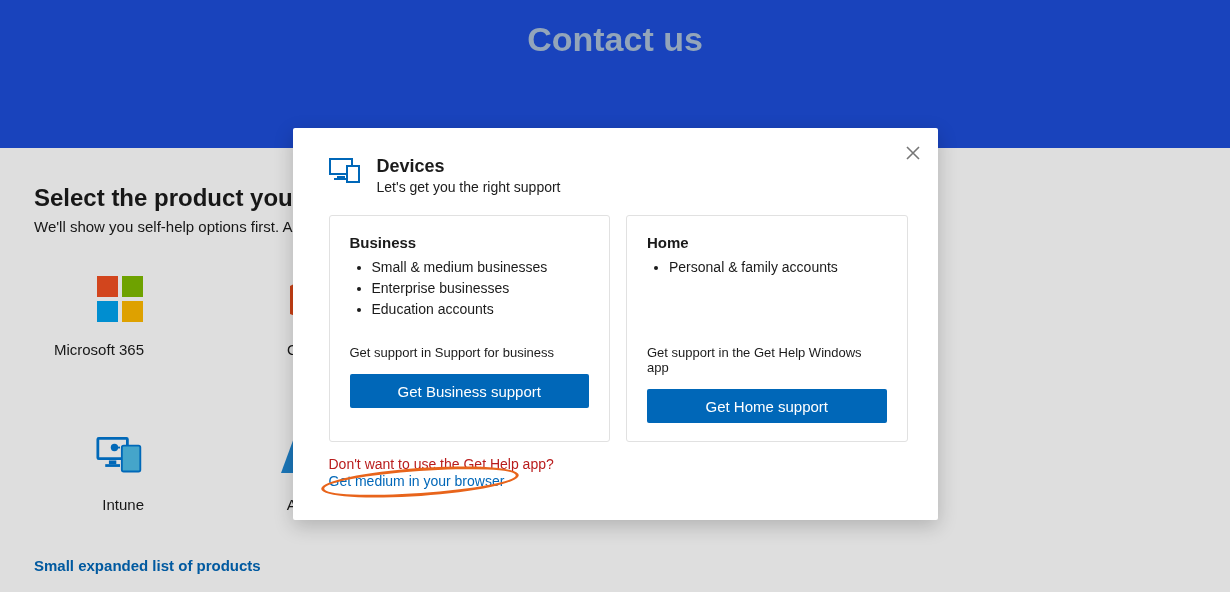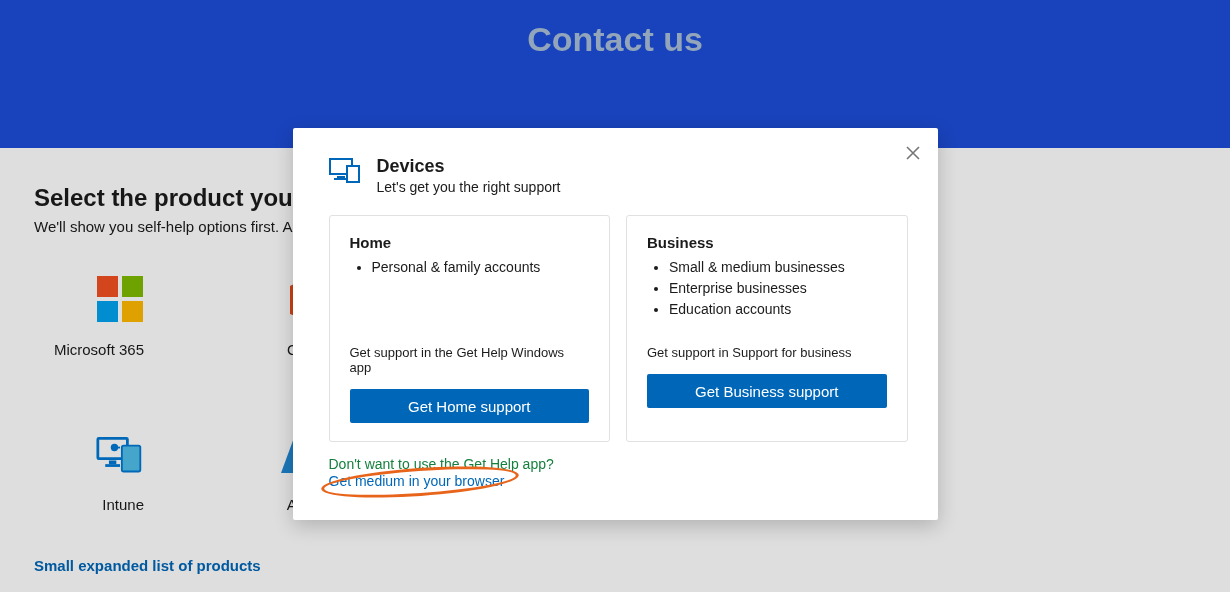--- a/index.html
+++ b/index.html
@@ -166,21 +166,21 @@
     border: none;
     font-size: 15px;
     font-weight: 400;
     height: 34px;
     cursor: pointer;
     border-radius: 2px;
     font-family: inherit;
   }
   .fallback-text {
     font-size: 14px;
-    color: #15803d;
+    color: #b91c1c;
   }
   .fallback-link {
     font-size: 14px;
     color: #0067b8;
     cursor: pointer;
     display: inline-block;
   }
   
   .annot-circle {
     position: absolute;
@@ -305,38 +305,38 @@
         </svg>
       </div>
       <div>
         <div class="modal-title">Devices</div>
         <div class="modal-sub">Let's get you the right support</div>
       </div>
     </div>
 
     <div class="cards">
       <div class="card">
-        <div class="card-title">Home</div>
-        <ul>
-          <li>Personal &amp; family accounts</li>
-        </ul>
-        <div class="card-hint">Get support in the Get Help Windows app</div>
-        <button class="card-btn">Get Home support</button>
-      </div>
-
-      <div class="card">
         <div class="card-title">Business</div>
         <ul>
           <li>Small &amp; medium businesses</li>
           <li>Enterprise businesses</li>
           <li>Education accounts</li>
         </ul>
         <div class="card-hint">Get support in Support for business</div>
         <button class="card-btn">Get Business support</button>
       </div>
+
+      <div class="card">
+        <div class="card-title">Home</div>
+        <ul>
+          <li>Personal &amp; family accounts</li>
+        </ul>
+        <div class="card-hint">Get support in the Get Help Windows app</div>
+        <button class="card-btn">Get Home support</button>
+      </div>
     </div>
 
     <div style="position:relative">
       <div class="fallback-text">Don't want to use the Get Help app?</div>
       <a class="fallback-link">Get medium in your browser</a>
       <div class="annot-circle" style="left:-8px; top:12px; width:198px; height:28px;"></div>
     </div>
 
   </div>
 </div>

